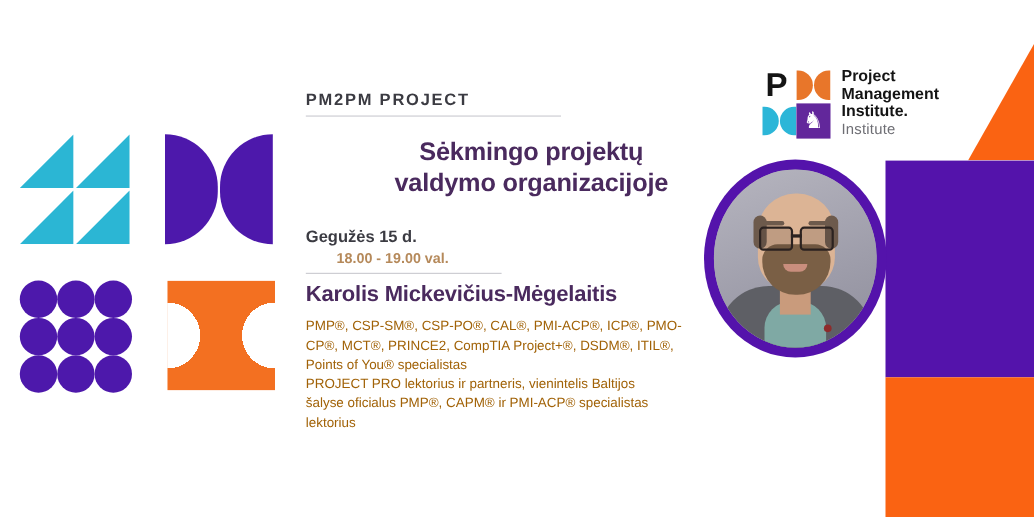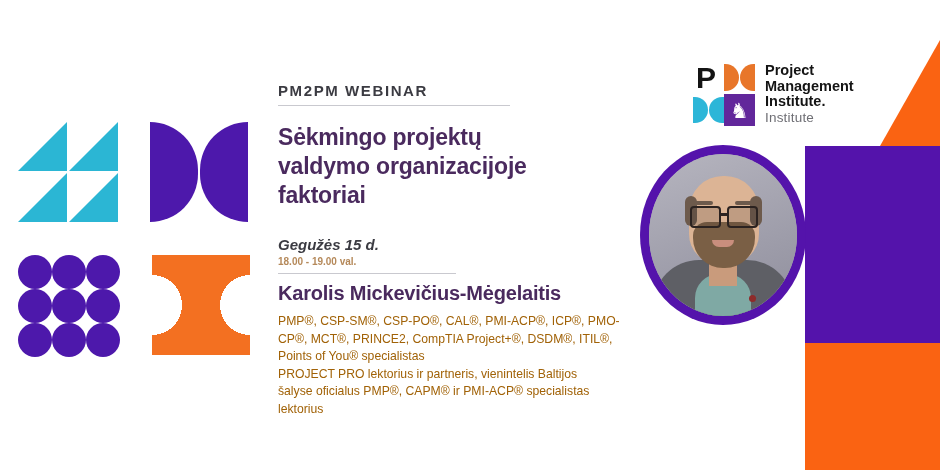--- a/index.html
+++ b/index.html
@@ -113,33 +113,34 @@
   }
   .rule.short{width:232px;}
   .rule.mid{width:178px;}
   .headline{
     margin-top:17px;
     font-size:23px;
     line-height:29px;
     font-weight:700;
     color:#4a2a5e;
     letter-spacing:-0.2px;
+    text-align:center;
   }
   .date{
     margin-top:26px;
     font-size:15px;
     font-weight:600;
     color:#3b3b42;
-    font-style:italic;
   }
   .time{
     margin-top:3px;
-    font-size:10px;
+    font-size:13px;
     font-weight:700;
     color:#b5895a;
+    margin-left:28px;
   }
   .speaker{
     margin-top:8px;
     font-size:20px;
     font-weight:700;
     color:#4a2a5e;
     letter-spacing:-0.2px;
   }
   .creds{
     margin-top:8px;
@@ -273,27 +274,26 @@
     <div class="dot"></div>
     <div class="dot"></div>
     <div class="dot"></div>
     <div class="dot"></div>
     <div class="dot"></div>
   </div>
 
   <div class="shape-cell concave"></div>
 
   <div class="text-col">
-    <div class="eyebrow">PM2PM WEBINAR</div>
+    <div class="eyebrow">PM2PM PROJECT</div>
     <div class="rule short"></div>
 
     <div class="headline">
       <div>Sėkmingo projektų</div>
       <div>valdymo organizacijoje</div>
-      <div>faktoriai</div>
     </div>
 
     <div class="date">Gegužės 15 d.</div>
     <div class="time">18.00 - 19.00 val.</div>
     <div class="rule mid"></div>
 
     <div class="speaker">Karolis Mickevičius-Mėgelaitis</div>
 
     <div class="creds">
       <p>PMP®, CSP-SM®, CSP-PO®, CAL®, PMI-ACP®, ICP®, PMO-</p>

